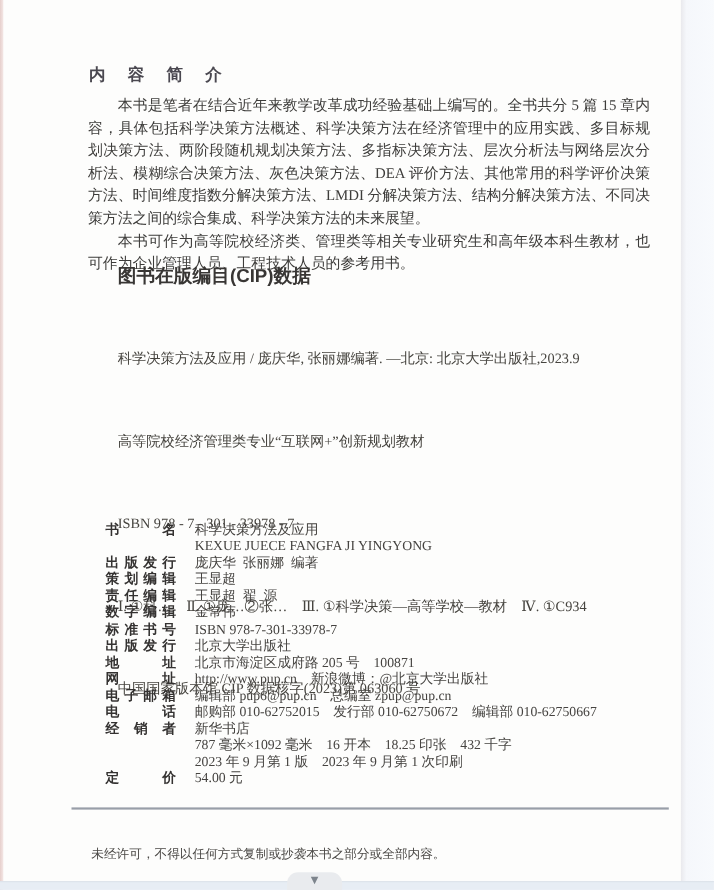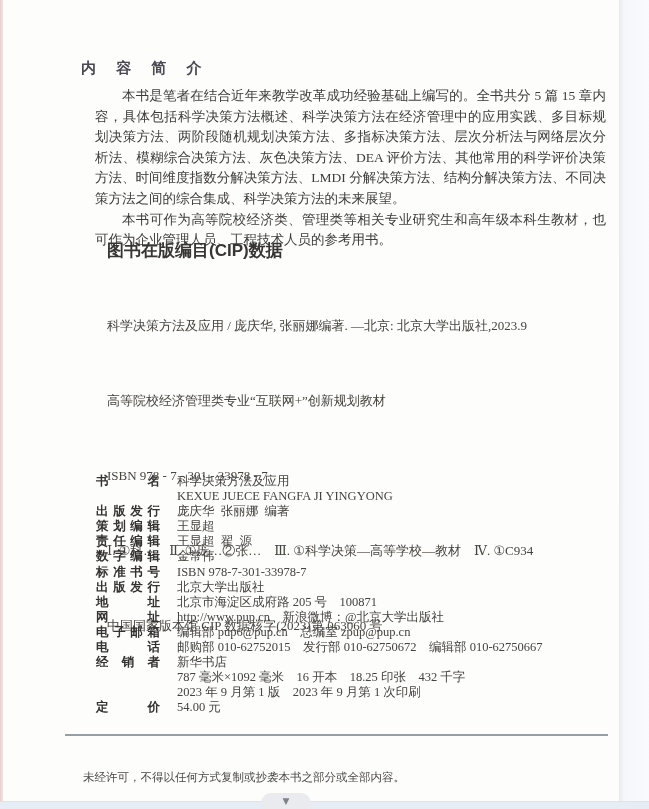--- a/index.html
+++ b/index.html
@@ -10,21 +10,21 @@
   .edge-left { position:absolute; left:0; top:0; width:3px; height:100%;
                background:linear-gradient(to right,#e6cfcc,#f4e7e5); }
   .edge-right { position:absolute; left:619px; top:0; width:30px; height:100%;
                 background:linear-gradient(to right,#e9e9ed 0px,#f5f7fb 5px,#f8fafd 100%); }
 
   .title { position:absolute; top:59px; left:81px; width:509px; 
            font-family:"Liberation Sans","DejaVu Sans",sans-serif;
            font-weight:bold; font-size:15px; letter-spacing:8px; color:#4a4850; }
 
   .intro { position:absolute; top:86px; left:80px; width:511px;
-           font-size:13.5px; line-height:20.6px; text-align:justify; color:#3d3c3a;margin-left:15px; }
+           font-size:13.5px; line-height:20.6px; text-align:justify; color:#3d3c3a; }
   .intro p { text-indent:2em; }
 
   .cip-heading { position:absolute; top:239px; left:107px;
                  font-family:"Liberation Sans","DejaVu Sans",sans-serif;
                  font-weight:bold; font-size:17px; color:#383634; }
   .cip-lines { position:absolute; top:263px; left:107px; width:490px;
                font-size:13px; line-height:25px; color:#46443f; white-space:pre-wrap; }
 
   .info-table { position:absolute; top:474px; left:84px; width:530px;
                 font-size:12.5px; line-height:15.1px; }

